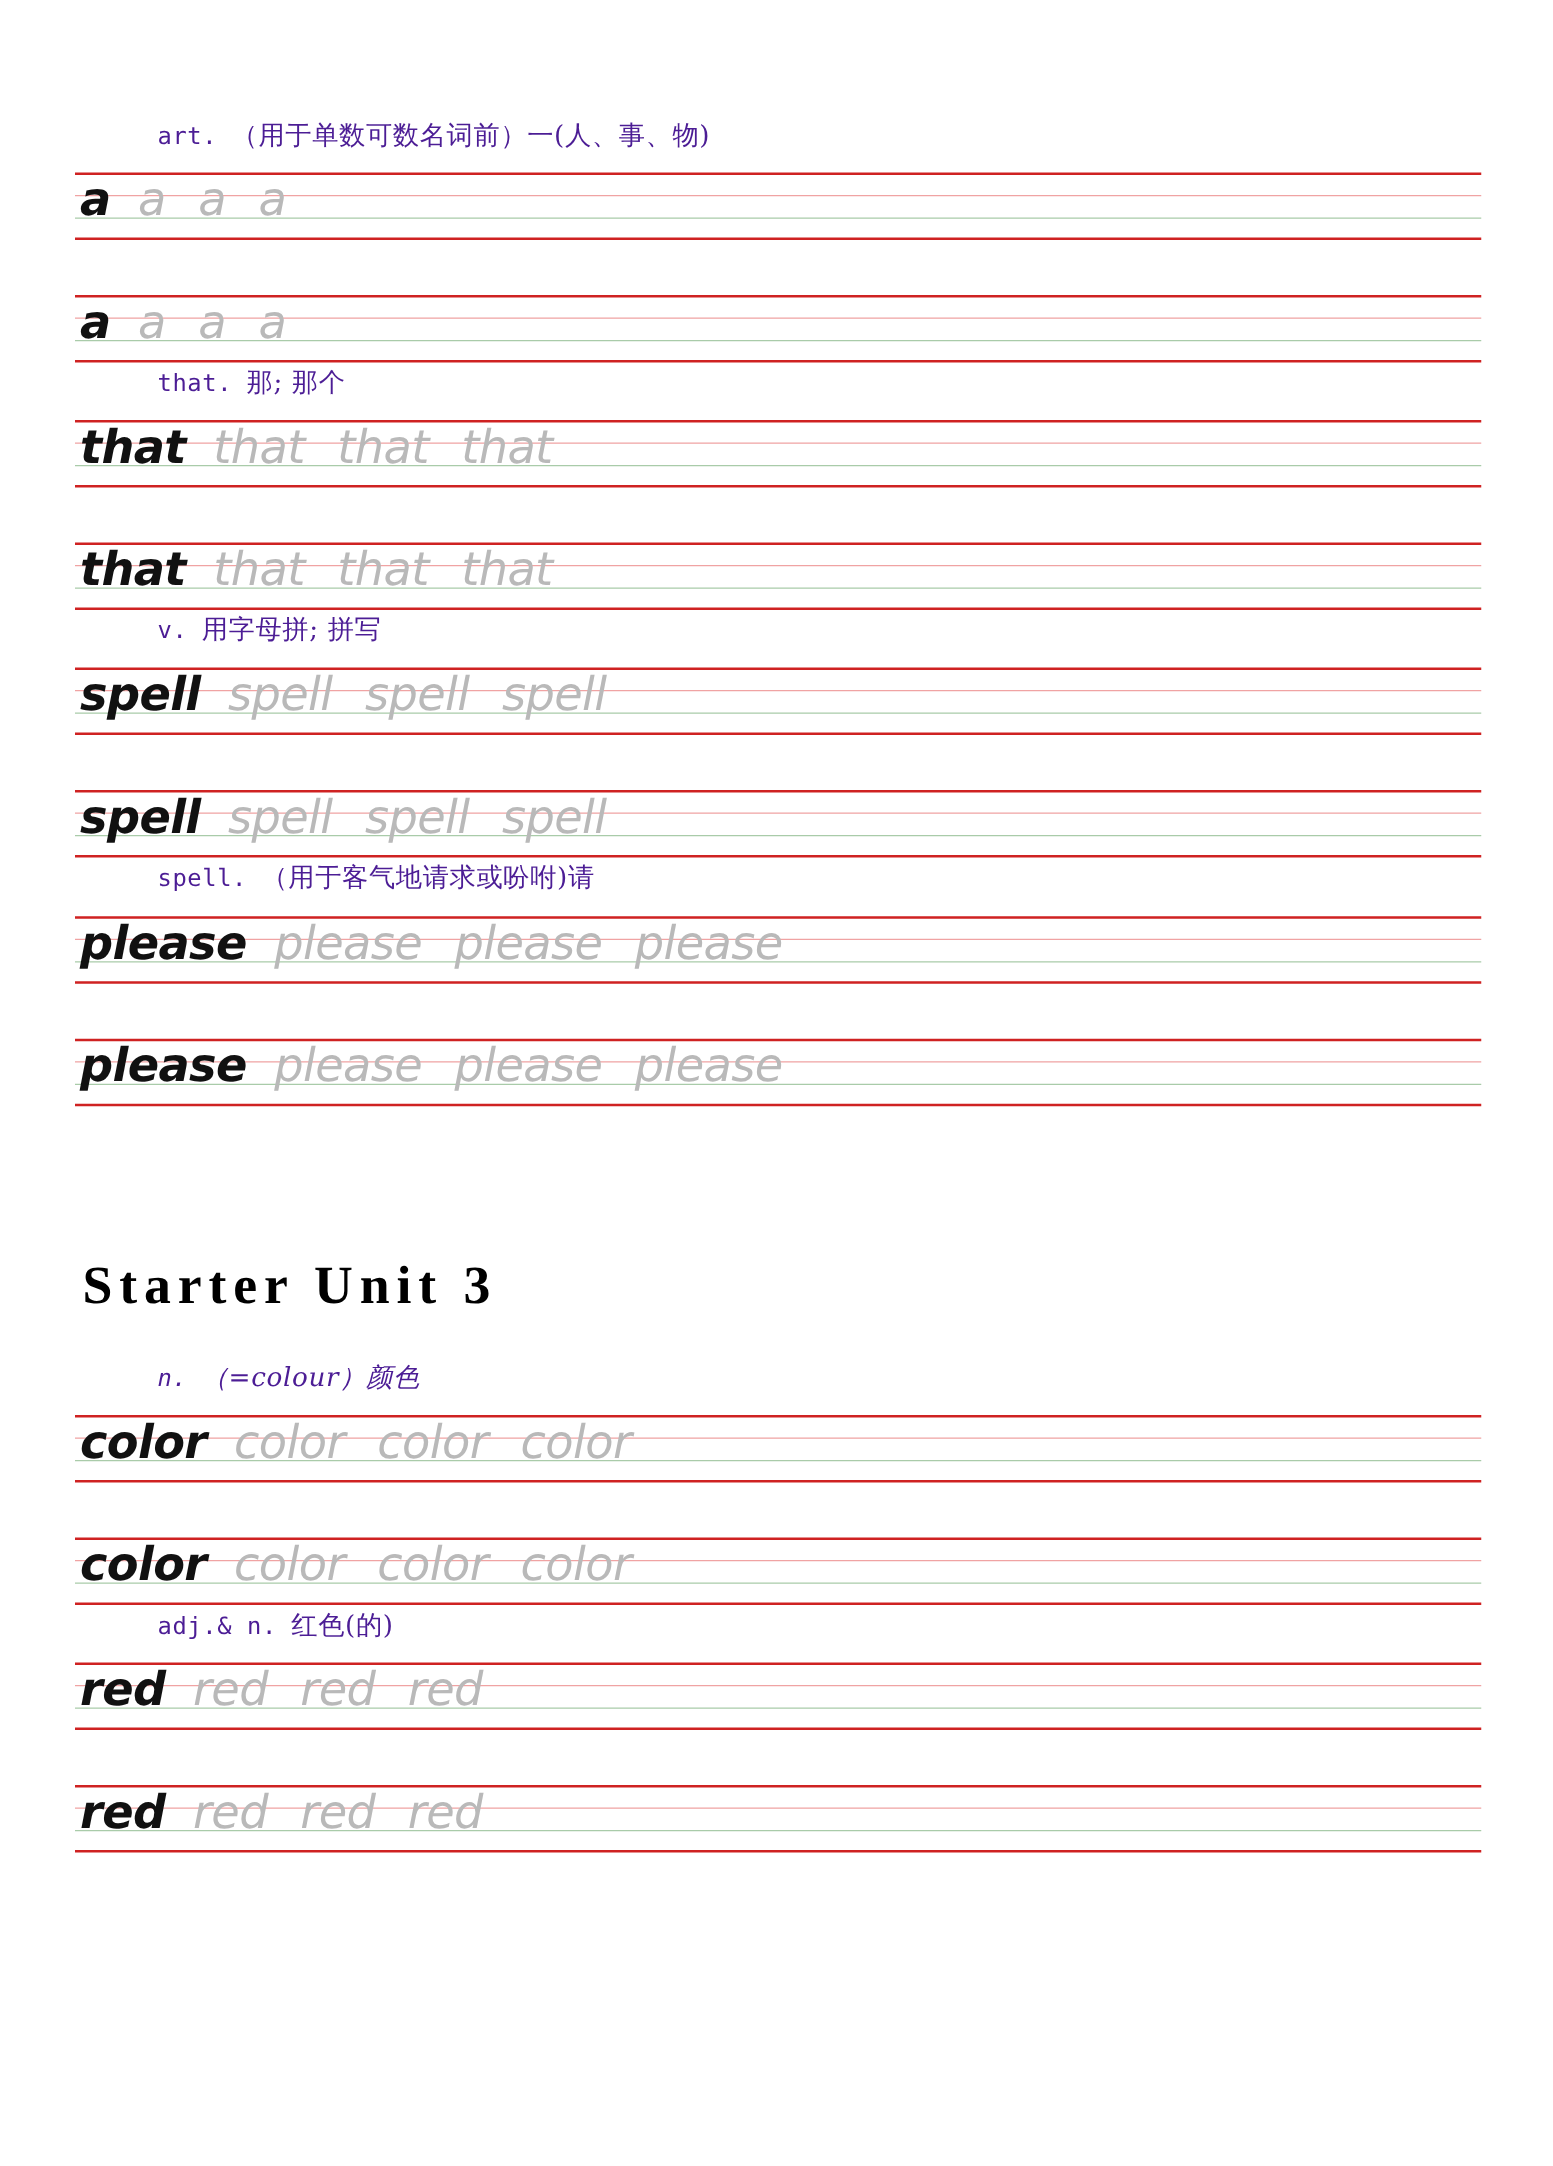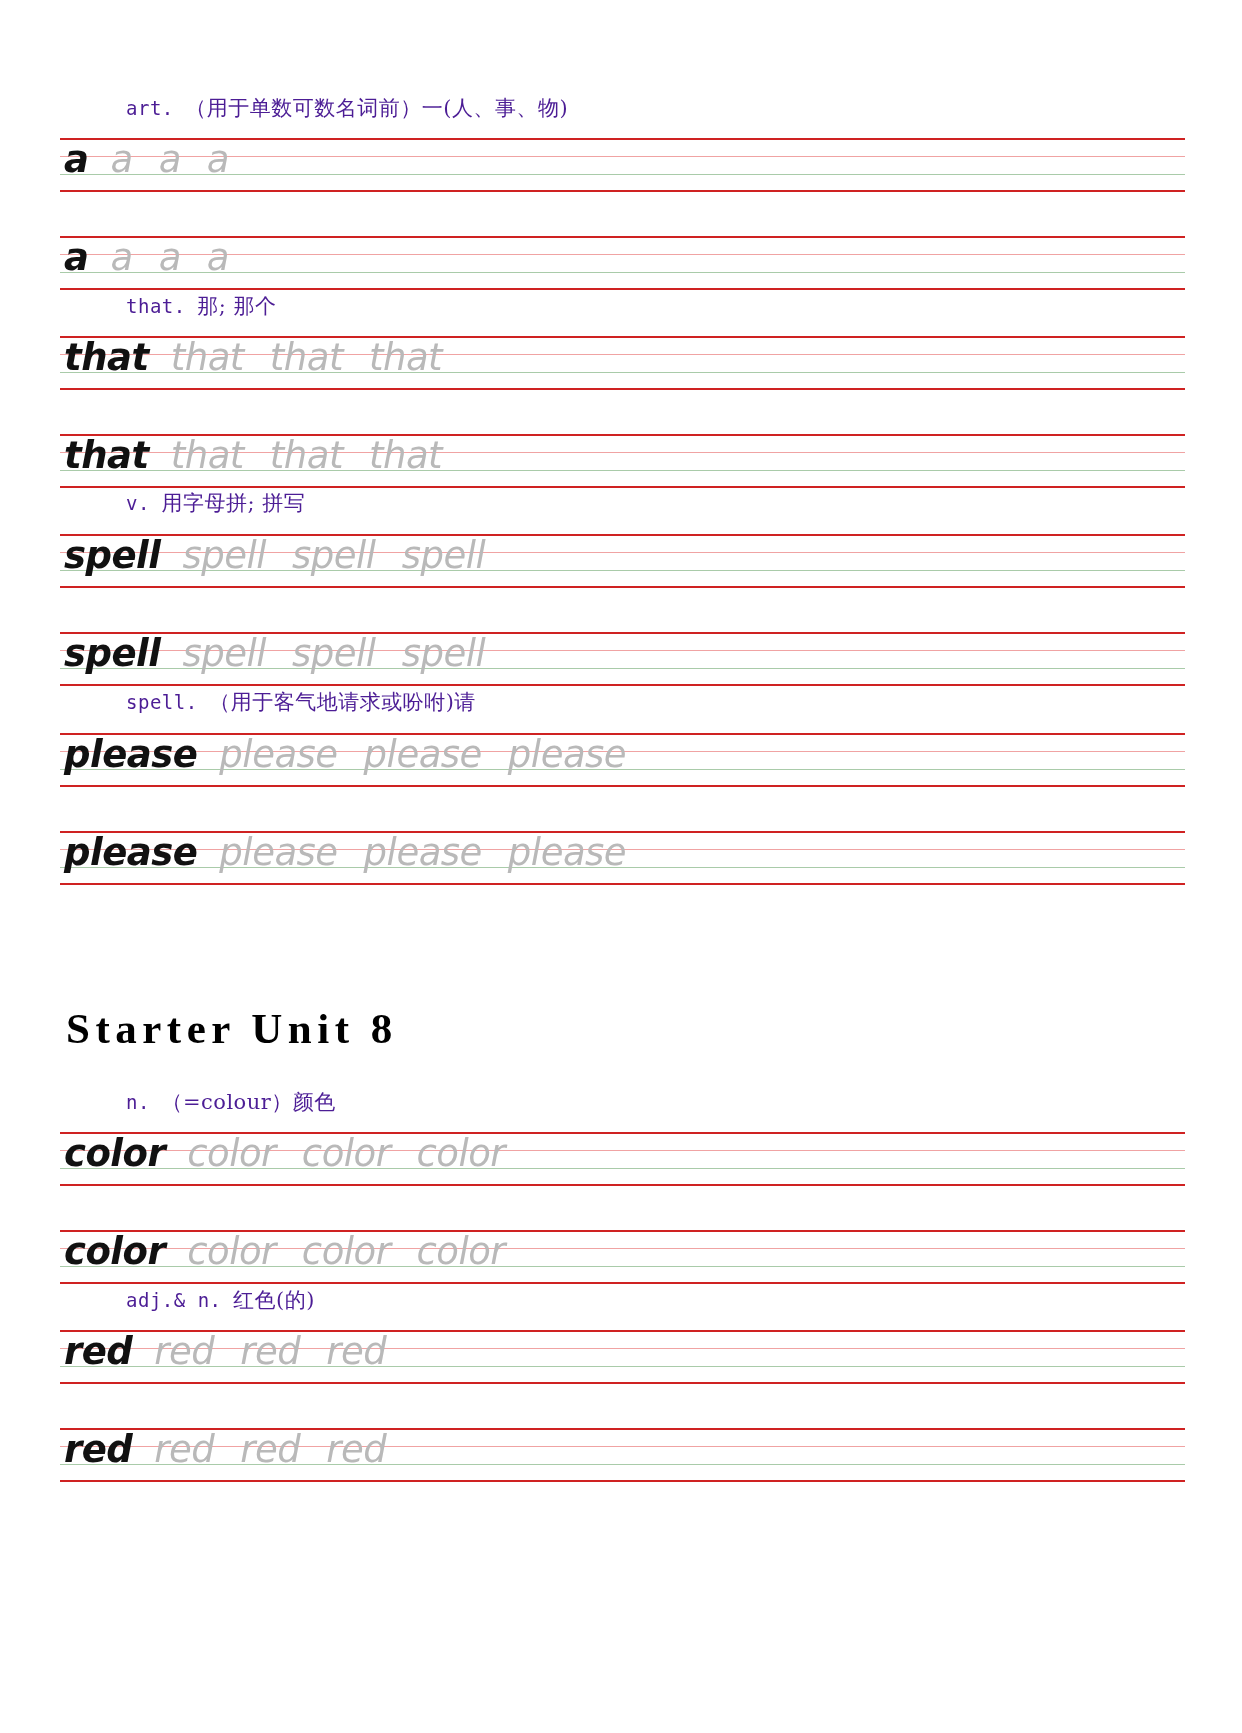--- a/index.html
+++ b/index.html
@@ -223,23 +223,23 @@
           <div class="ln mid"></div>
           <div class="ln base"></div>
           <div class="words">
             <span class="word solid">please</span>
             <span class="word trace">please</span>
             <span class="word trace">please</span>
             <span class="word trace">please</span>
           </div>
         </div>
       </div>
-      <div class="unit-heading" style="top: 1004px;">Starter Unit 8</div>
-      <div class="entry">
-        <div class="defn" style="top: 1092px;"><span class="pos">n.</span>&nbsp;&nbsp;<span class="cn">（=colour）颜色</span></div>
+      <div class="unit-heading" style="top: 1004px;">Starter Unit 3</div>
+      <div class="entry">
+        <div class="defn" style="top: 1092px; font-style: italic;"><span class="pos">n.</span>&nbsp;&nbsp;<span class="cn">（=colour）颜色</span></div>
         <div class="guide" style="top: 1132px;">
           <div class="ln top"></div>
           <div class="ln upper"></div>
           <div class="ln mid"></div>
           <div class="ln base"></div>
           <div class="words">
             <span class="word solid">color</span>
             <span class="word trace">color</span>
             <span class="word trace">color</span>
             <span class="word trace">color</span>

